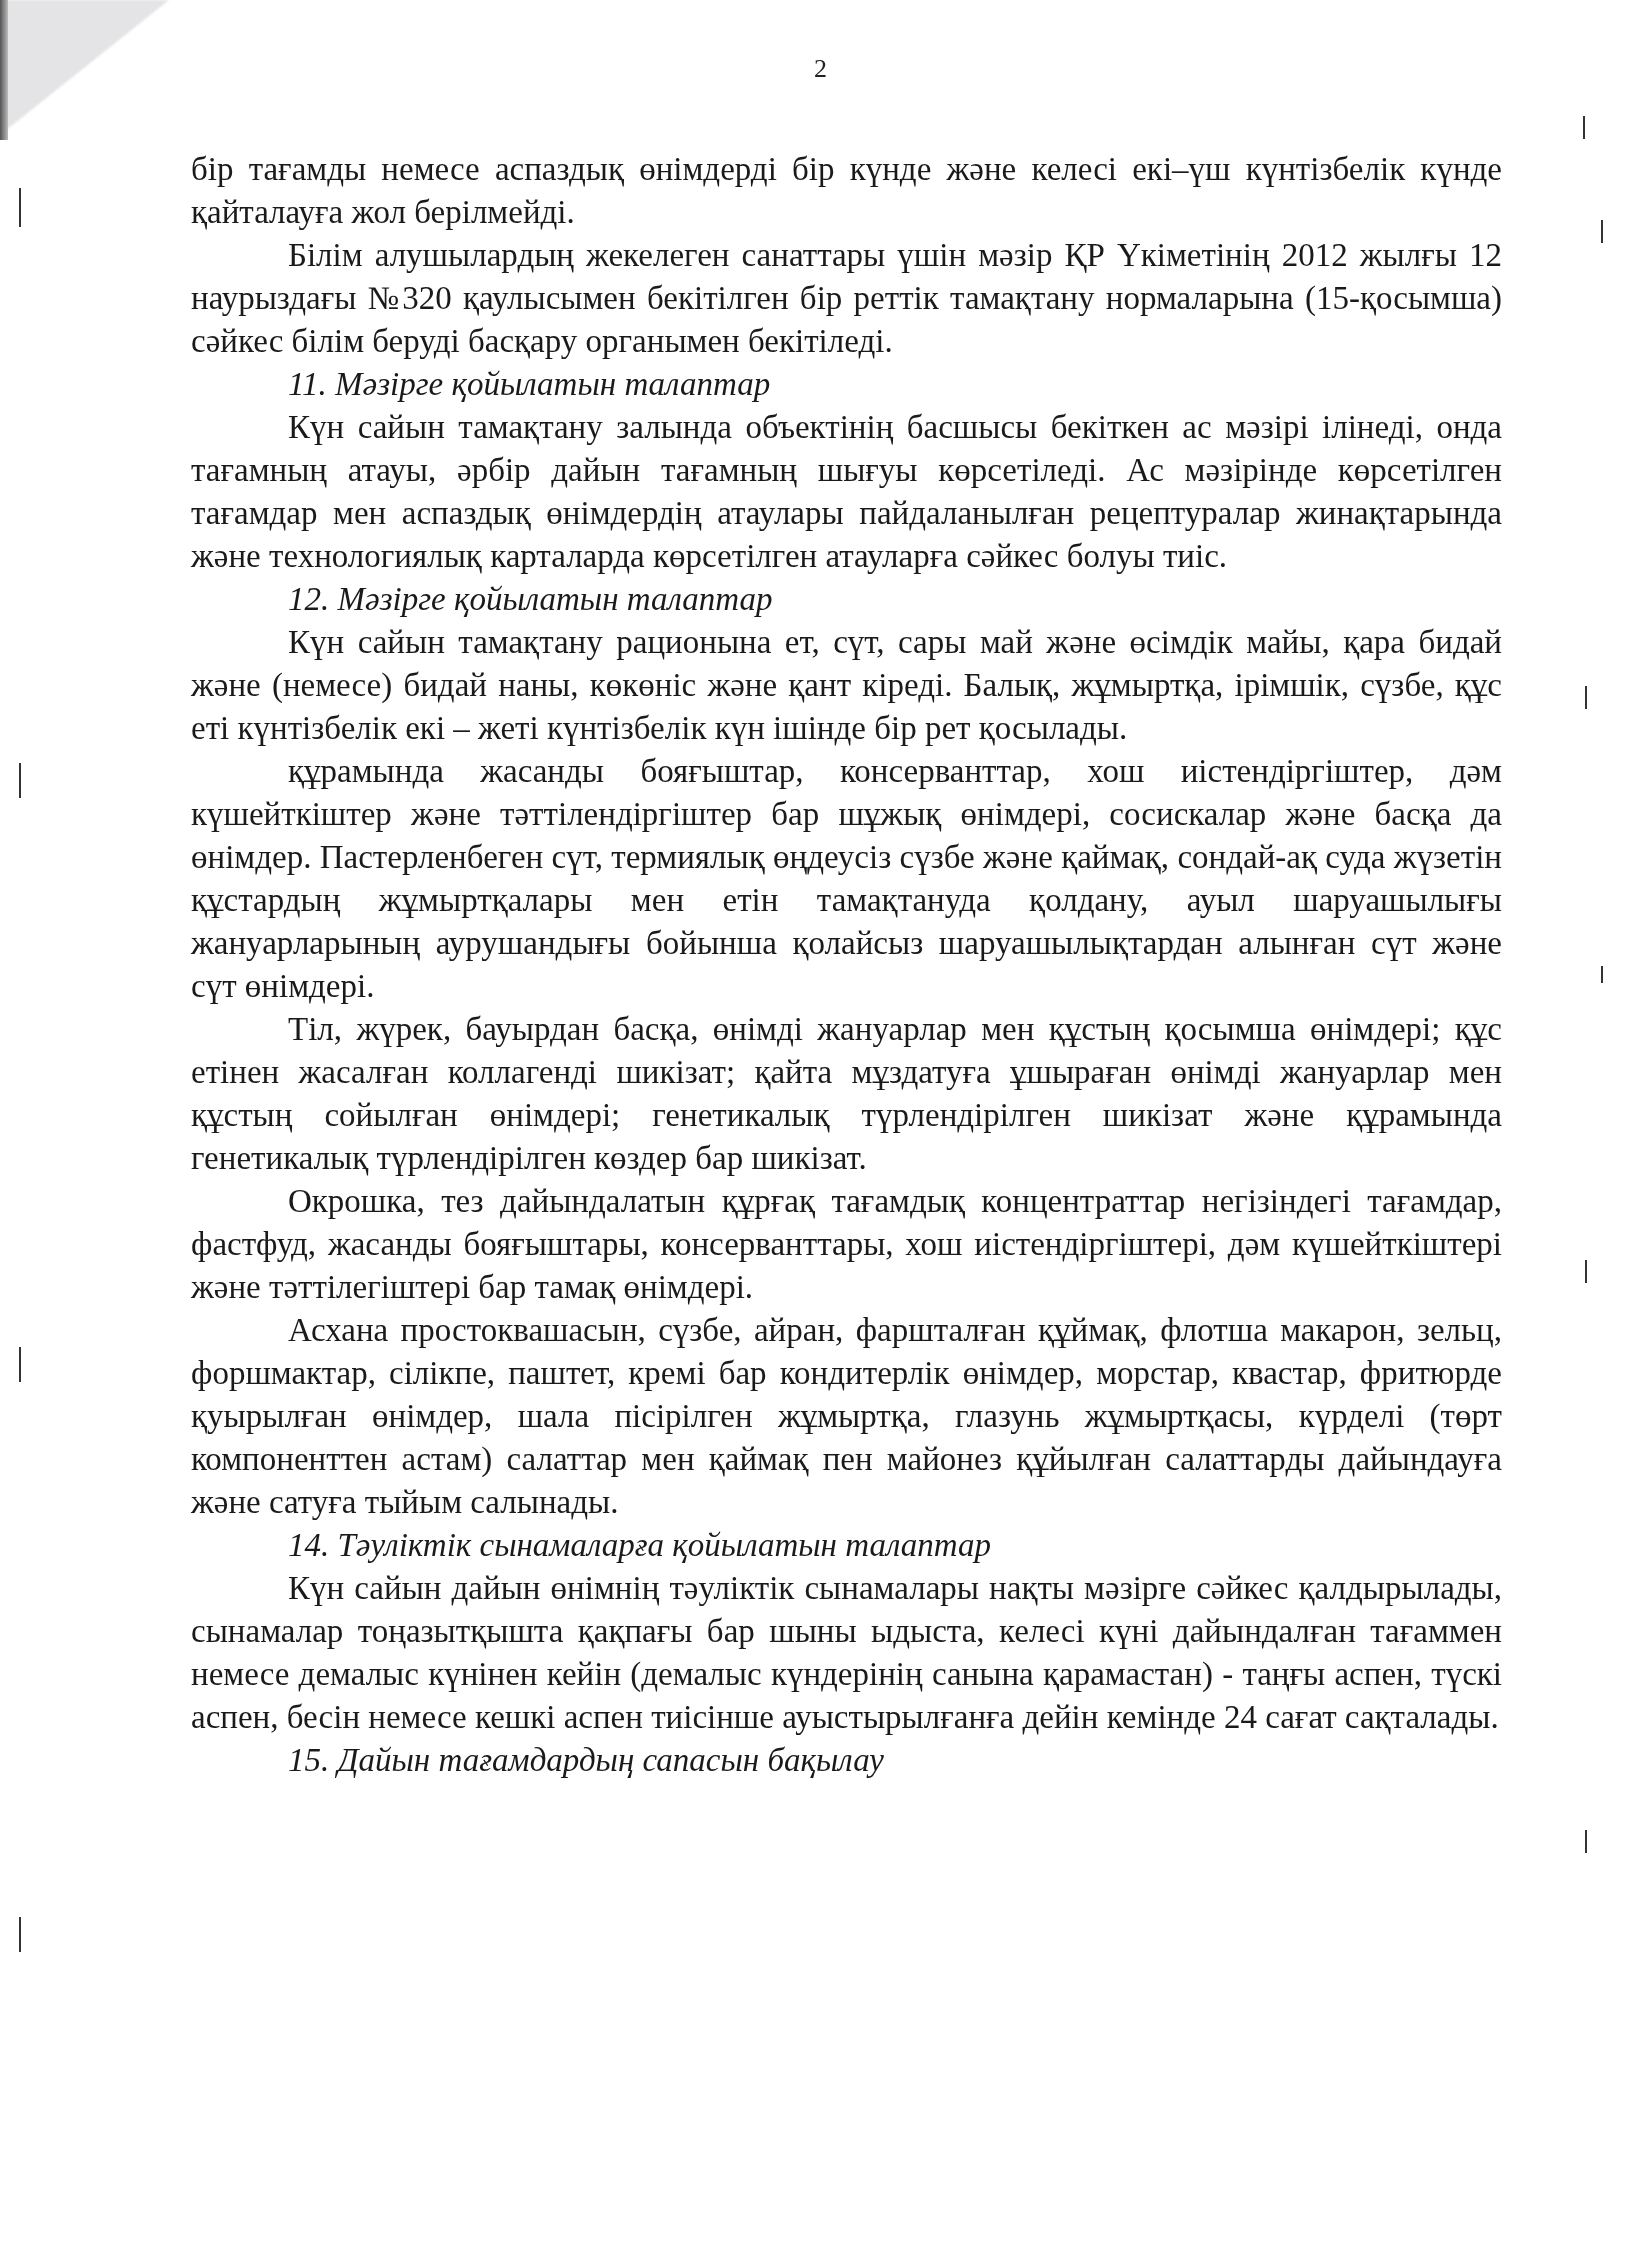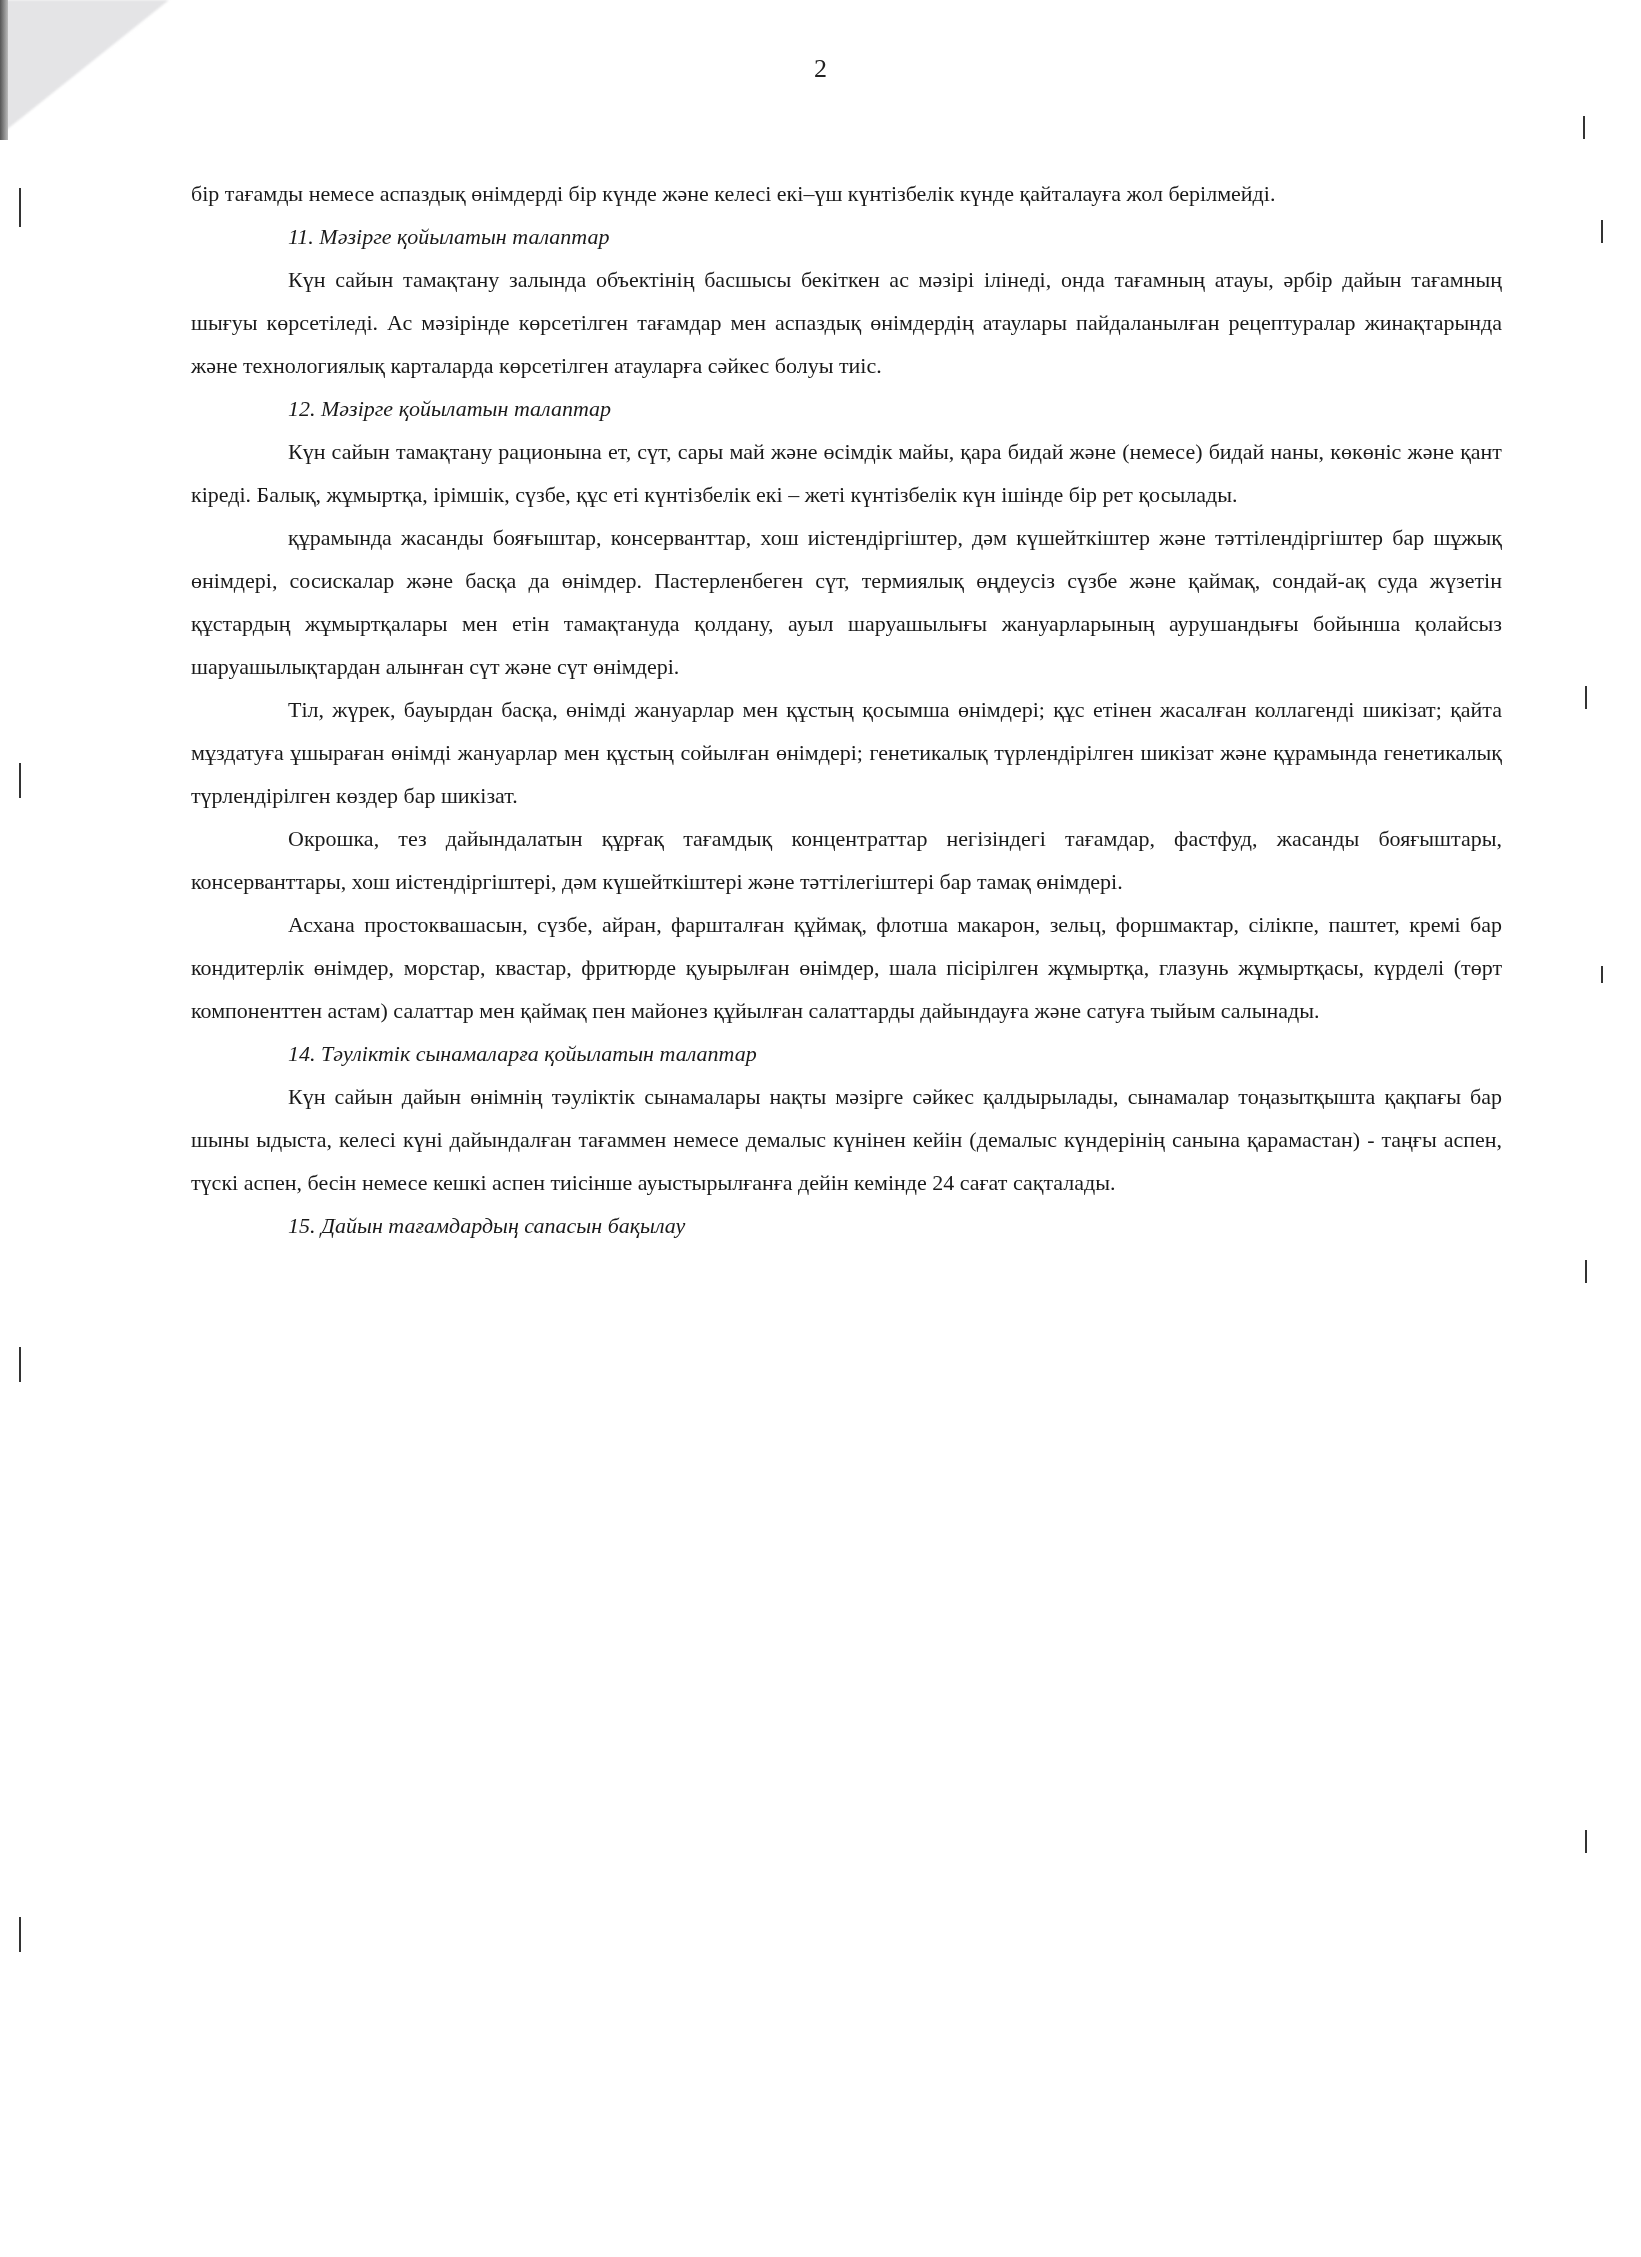--- a/index.html
+++ b/index.html
@@ -19,22 +19,22 @@
   .fold-shadow {
     position: absolute; left: 0; top: 0; width: 7.7px; height: 140px;
     background: linear-gradient(90deg, #555 0%, #bbb 100%);
   }
   .scan-mark { position: absolute; width: 1.9px; background: #333; }
   .page-number {
     position: absolute; left: 0; width: 1641px; top: 54px;
     text-align: center; font-size: 26px; color: #222;
   }
   .content {
-    position: absolute; left: 191px; top: 172px; width: 1311px;
-    font-size: 22px; line-height: 43px;
+    position: absolute; left: 191px; top: 148px; width: 1311px;
+    font-size: 33px; line-height: 43px;
   }
   .content p { margin: 0; text-align: justify; text-align-last: left; }
   .content p.indent { text-indent: 97px; }
   .content p.heading { font-style: italic; text-indent: 97px; text-align: right; }
 </style>
 </head>
 <body>
 
 <div class="page">
   <div class="fold"></div>
@@ -48,20 +48,21 @@
   <div class="scan-mark" style="left:1601px; top:220px; height:23px;"></div>
   <div class="scan-mark" style="left:1585px; top:686px; height:23px;"></div>
   <div class="scan-mark" style="left:1601px; top:966px; height:17.4px;"></div>
   <div class="scan-mark" style="left:1585px; top:1260px; height:23px;"></div>
   <div class="scan-mark" style="left:1585px; top:1830px; height:23px;"></div>
 
   <div class="page-number">2</div>
 
   <div class="content">
     <p>бір тағамды немесе аспаздық өнімдерді бір күнде және келесі екі–үш күнтізбелік күнде қайталауға жол берілмейді.</p>
+    <p class="indent">Білім алушылардың жекелеген санаттары үшін мәзір ҚР Үкіметінің 2012 жылғы 12 наурыздағы №320 қаулысымен бекітілген бір реттік тамақтану нормаларына (15-қосымша) сәйкес білім беруді басқару органымен бекітіледі.</p>
     <p class="heading">11. Мәзірге қойылатын талаптар</p>
     <p class="indent">Күн сайын тамақтану залында объектінің басшысы бекіткен ас мәзірі ілінеді, онда тағамның атауы, әрбір дайын тағамның шығуы көрсетіледі. Ас мәзірінде көрсетілген тағамдар мен аспаздық өнімдердің атаулары пайдаланылған рецептуралар жинақтарында және технологиялық карталарда көрсетілген атауларға сәйкес болуы тиіс.</p>
     <p class="heading">12. Мәзірге қойылатын талаптар</p>
     <p class="indent">Күн сайын тамақтану рационына ет, сүт, сары май және өсімдік майы, қара бидай және (немесе) бидай наны, көкөніс және қант кіреді. Балық, жұмыртқа, ірімшік, сүзбе, құс еті күнтізбелік екі – жеті күнтізбелік күн ішінде бір рет қосылады.</p>
     <p class="indent">құрамында жасанды бояғыштар, консерванттар, хош иістендіргіштер, дәм күшейткіштер және тәттілендіргіштер бар шұжық өнімдері, сосискалар және басқа да өнімдер. Пастерленбеген сүт, термиялық өңдеусіз сүзбе және қаймақ, сондай-ақ суда жүзетін құстардың жұмыртқалары мен етін тамақтануда қолдану, ауыл шаруашылығы жануарларының аурушандығы бойынша қолайсыз шаруашылықтардан алынған сүт және сүт өнімдері.</p>
     <p class="indent">Тіл, жүрек, бауырдан басқа, өнімді жануарлар мен құстың қосымша өнімдері; құс етінен жасалған коллагенді шикізат; қайта мұздатуға ұшыраған өнімді жануарлар мен құстың сойылған өнімдері; генетикалық түрлендірілген шикізат және құрамында генетикалық түрлендірілген көздер бар шикізат.</p>
     <p class="indent">Окрошка, тез дайындалатын құрғақ тағамдық концентраттар негізіндегі тағамдар, фастфуд, жасанды бояғыштары, консерванттары, хош иістендіргіштері, дәм күшейткіштері және тәттілегіштері бар тамақ өнімдері.</p>
     <p class="indent">Асхана простоквашасын, сүзбе, айран, фаршталған құймақ, флотша макарон, зельц, форшмактар, сілікпе, паштет, кремі бар кондитерлік өнімдер, морстар, квастар, фритюрде қуырылған өнімдер, шала пісірілген жұмыртқа, глазунь жұмыртқасы, күрделі (төрт компоненттен астам) салаттар мен қаймақ пен майонез құйылған салаттарды дайындауға және сатуға тыйым салынады.</p>
     <p class="heading">14. Тәуліктік сынамаларға қойылатын талаптар</p>
     <p class="indent">Күн сайын дайын өнімнің тәуліктік сынамалары нақты мәзірге сәйкес қалдырылады, сынамалар тоңазытқышта қақпағы бар шыны ыдыста, келесі күні дайындалған тағаммен немесе демалыс күнінен кейін (демалыс күндерінің санына қарамастан) - таңғы аспен, түскі аспен, бесін немесе кешкі аспен тиісінше ауыстырылғанға дейін кемінде 24 сағат сақталады.</p>

